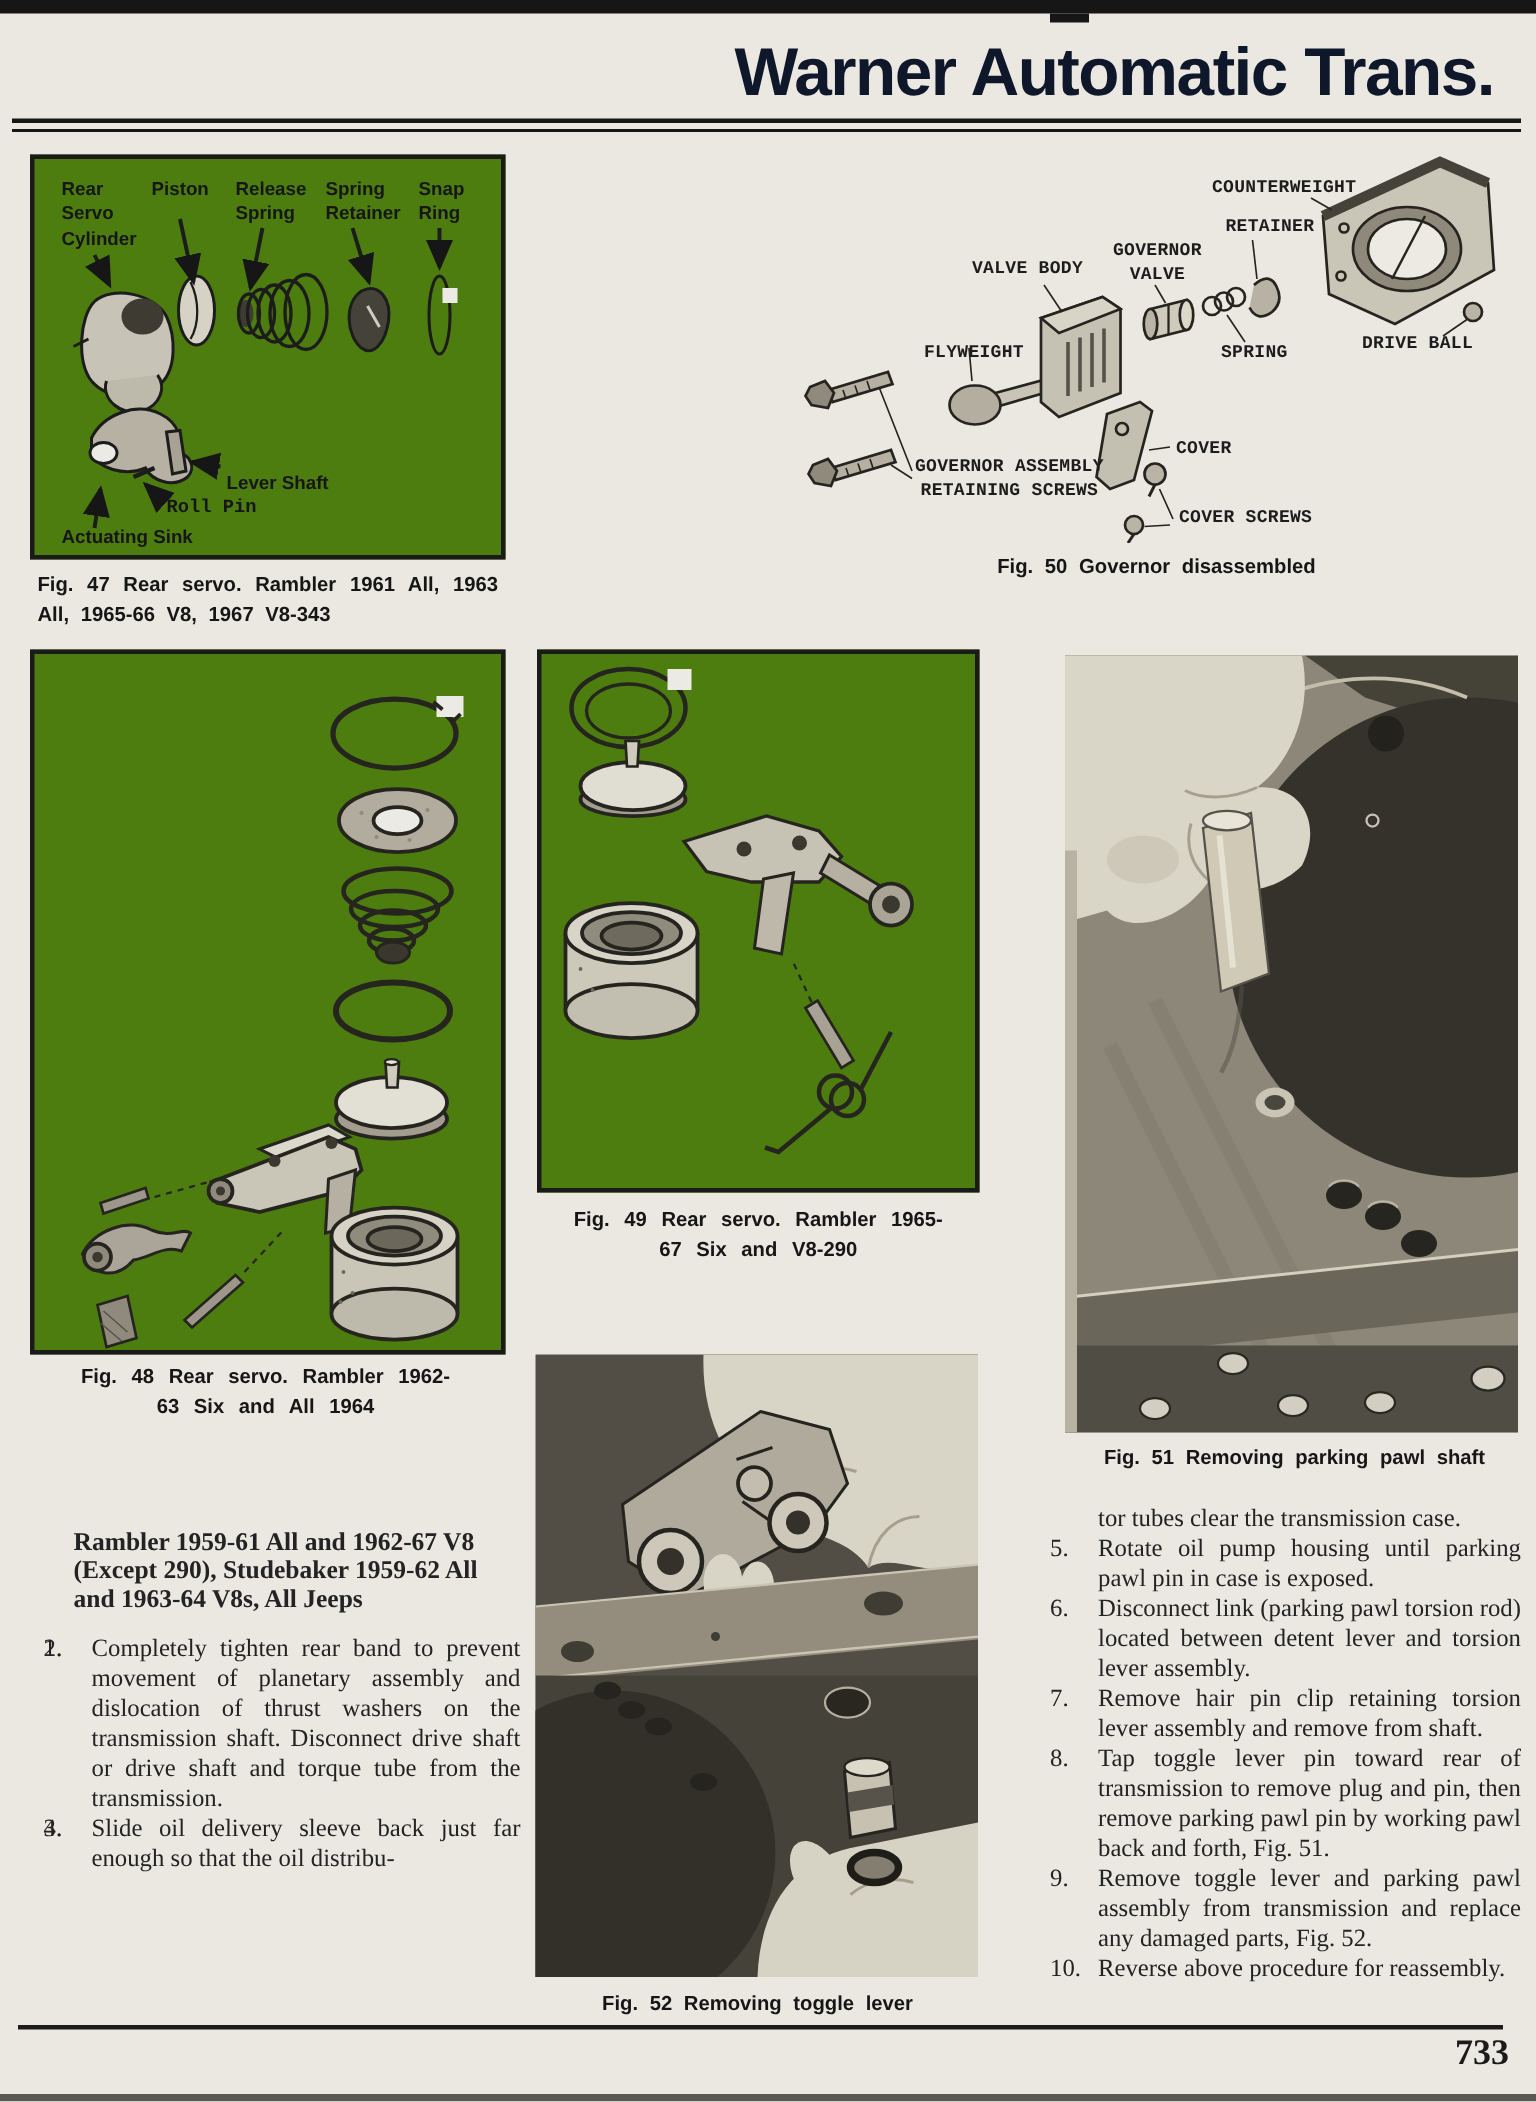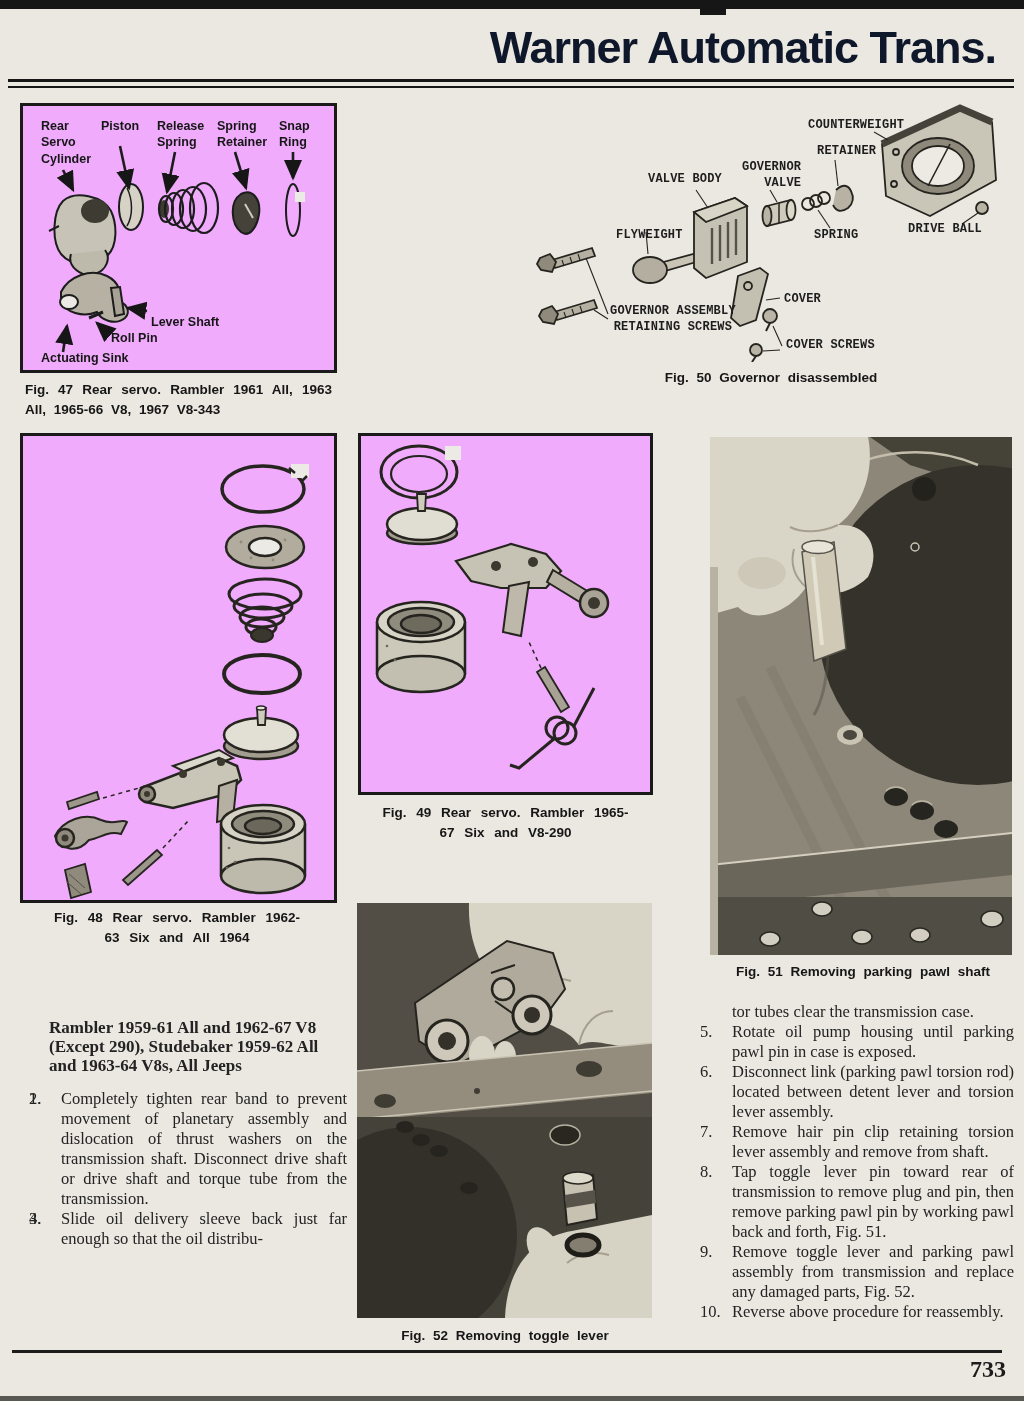--- a/index.html
+++ b/index.html
@@ -8,21 +8,21 @@
   .abs{position:absolute;}
   
   .top-edge{left:0;top:0;width:1024px;height:9px;background:#161616;}
   .top-notch{left:700px;top:9px;width:26px;height:6px;background:#161616;}
   .bottom-edge{left:0;top:1396px;width:1024px;height:5px;background:#5a5852;}
   
   .title{right:28px;top:22px;font-family:"Liberation Sans",sans-serif;font-weight:700;
          font-size:45px;letter-spacing:-1px;color:#0f172a;white-space:nowrap;}
   .rule-double{left:8px;top:79px;width:1006px;height:4px;border-top:3px solid #161616;border-bottom:2px solid #161616;}
   
-  .figbox{border:3px solid #1a1a1a;background:#f0abfc;}
+  .figbox{border:3px solid #1a1a1a;background:#4d7c0f;}
   .fig47-box{left:20px;top:103px;width:311px;height:264px;}
   .fig48-box{left:20px;top:433px;width:311px;height:464px;}
   .fig49-box{left:358px;top:433px;width:289px;height:356px;}
   .photo{background:#8d8779;}
   
   .cap{font-family:"Liberation Sans",sans-serif;font-weight:700;font-size:13.5px;
        line-height:1.45;color:#161616;word-spacing:4px;}
   .cap47{left:25px;top:380px;width:307px;text-align:justify;}
   .cap48{left:48px;top:908px;width:258px;text-align:center;word-spacing:6px;}
   .cap49{left:378px;top:803px;width:255px;text-align:center;word-spacing:6px;}
@@ -115,21 +115,21 @@
 Servo
 Cylinder</span>
     <span class="plabel" style="left:78px;top:12px;">Piston</span>
     <span class="plabel" style="left:134px;top:12px;">Release
 Spring</span>
     <span class="plabel" style="left:194px;top:12px;">Spring
 Retainer</span>
     <span class="plabel" style="left:256px;top:12px;">Snap
 Ring</span>
     <span class="plabel" style="left:128px;top:208px;">Lever Shaft</span>
-    <span class="plabel" style="left:88px;top:224px;">Roll Pin</span>
+    <span class="plabel" style="left:88px;top:224px;font-family:Liberation Mono, monospace;">Roll Pin</span>
     <span class="plabel" style="left:18px;top:244px;">Actuating Sink</span>
   </div>
   <div class="abs cap cap47">Fig. 47  Rear servo.  Rambler 1961 All, 1963 All, 1965-66 V8, 1967 V8-343</div>
 
   <div class="abs" style="left:530px;top:100px;width:482px;height:262px;">
     <svg width="482" height="262" viewBox="0 0 482 262">
       <g stroke="#26241f" stroke-width="1.8" fill="none">
         <g>
           <polygon points="22,160 62,148 65,156 25,168" fill="#b5b0a2"></polygon>
           <polygon points="10,158 20,154 26,162 22,172 11,170 7,164" fill="#8f8a7c"></polygon>
@@ -191,21 +191,21 @@
           <circle cx="240" cy="216" r="7" fill="#b9b4a6"></circle>
           <path d="M240,223 l-4,8" stroke-width="2"></path>
           <circle cx="226" cy="250" r="6" fill="#b9b4a6"></circle>
           <path d="M226,256 l-4,6" stroke-width="2"></path>
           <path d="M252,246 L243,226 M250,250 L233,251" stroke-width="1.1"></path>
         </g>
       </g>
     </svg>
     <span class="slabel" style="left:278px;top:18px;">COUNTERWEIGHT</span>
     <span class="slabel" style="left:287px;top:44px;">RETAINER</span>
-    <span class="slabel" style="left:212px;top:60px;text-align:right;">GOVERNOR
+    <span class="slabel" style="left:212px;top:60px;">GOVERNOR
 VALVE</span>
     <span class="slabel" style="left:118px;top:72px;">VALVE BODY</span>
     <span class="slabel" style="left:86px;top:128px;">FLYWEIGHT</span>
     <span class="slabel" style="left:284px;top:128px;">SPRING</span>
     <span class="slabel" style="left:378px;top:122px;">DRIVE BALL</span>
     <span class="slabel" style="left:80px;top:204px;">GOVERNOR ASSEMBLY
 RETAINING SCREWS</span>
     <span class="slabel" style="left:254px;top:192px;">COVER</span>
     <span class="slabel" style="left:256px;top:238px;">COVER SCREWS</span>
   </div>

